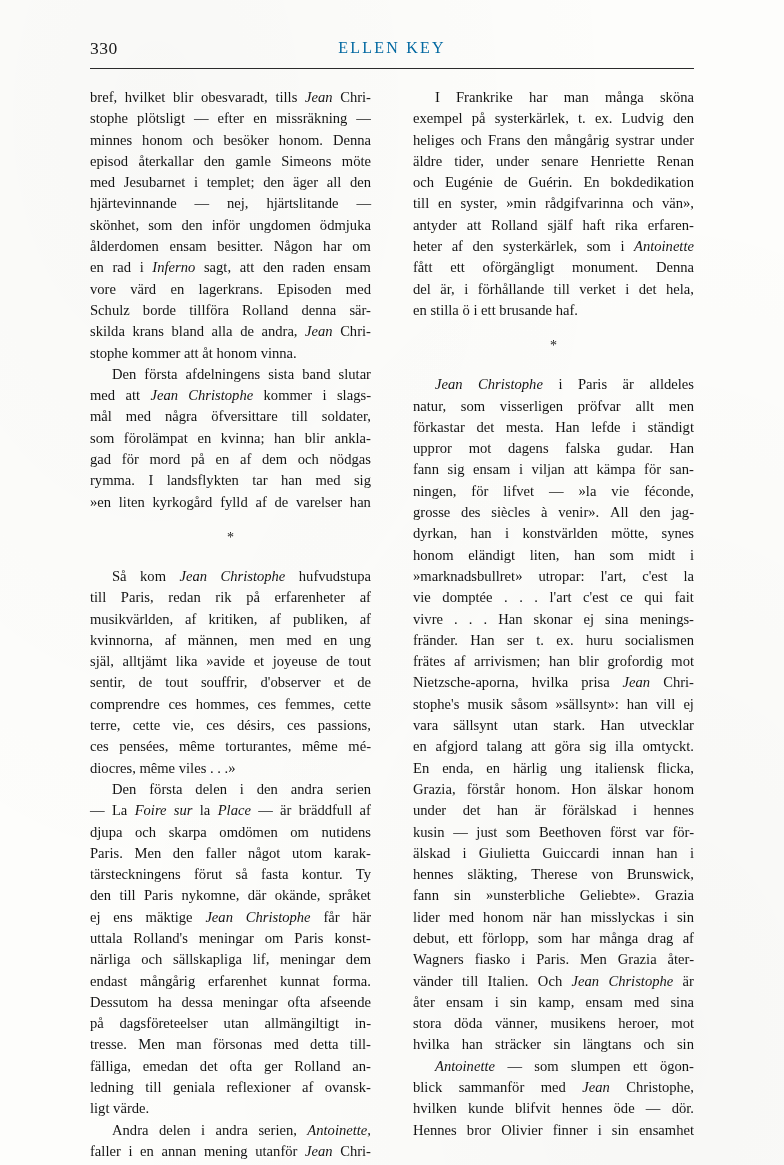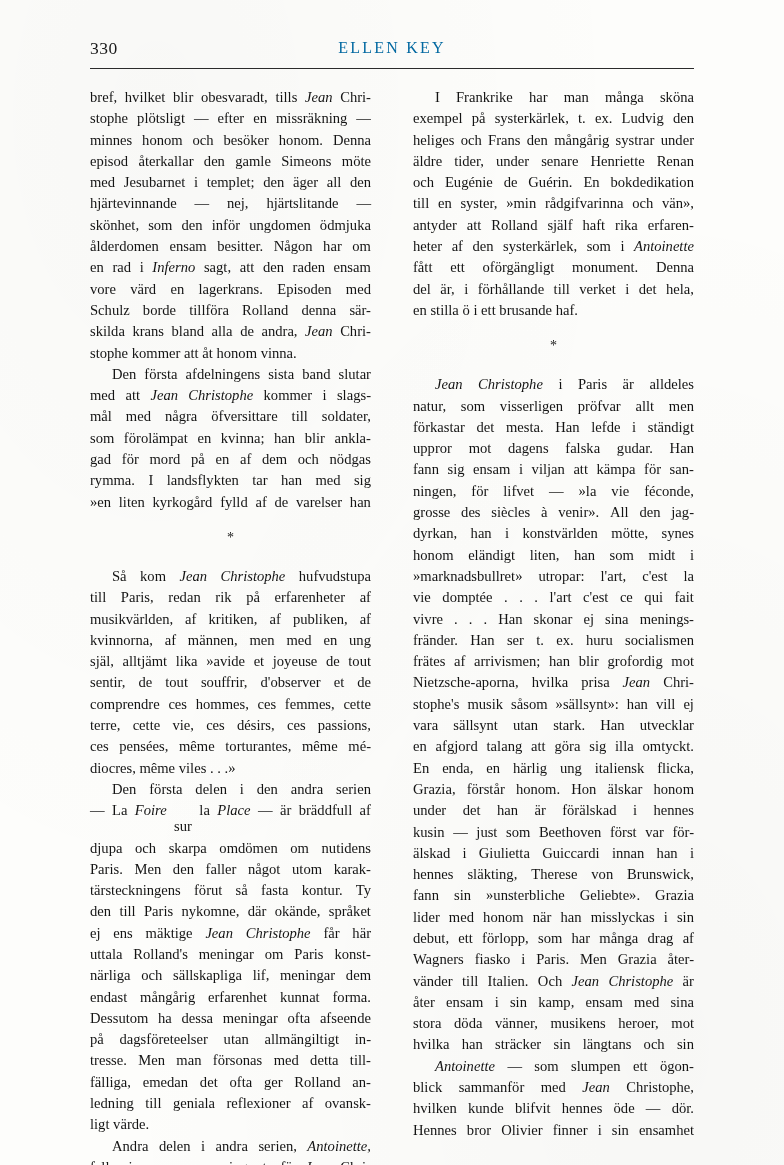--- a/index.html
+++ b/index.html
@@ -389,21 +389,21 @@
               <span>delen</span>
               <span>i</span>
               <span>den</span>
               <span>andra</span>
               <span>serien</span>
             </span>
             <span class="ln j">
               <span>—</span>
               <span>La</span>
               <span style="font-style: italic;">Foire</span>
-              <span style=" margin-top: 16px;">sur</span>
+              <span style="font-style: italic;">sur</span>
               <span>la</span>
               <span style="font-style: italic;">Place</span>
               <span>—</span>
               <span>är</span>
               <span>bräddfull</span>
               <span>af</span>
             </span>
             <span class="ln j">
               <span>djupa</span>
               <span>och</span>

